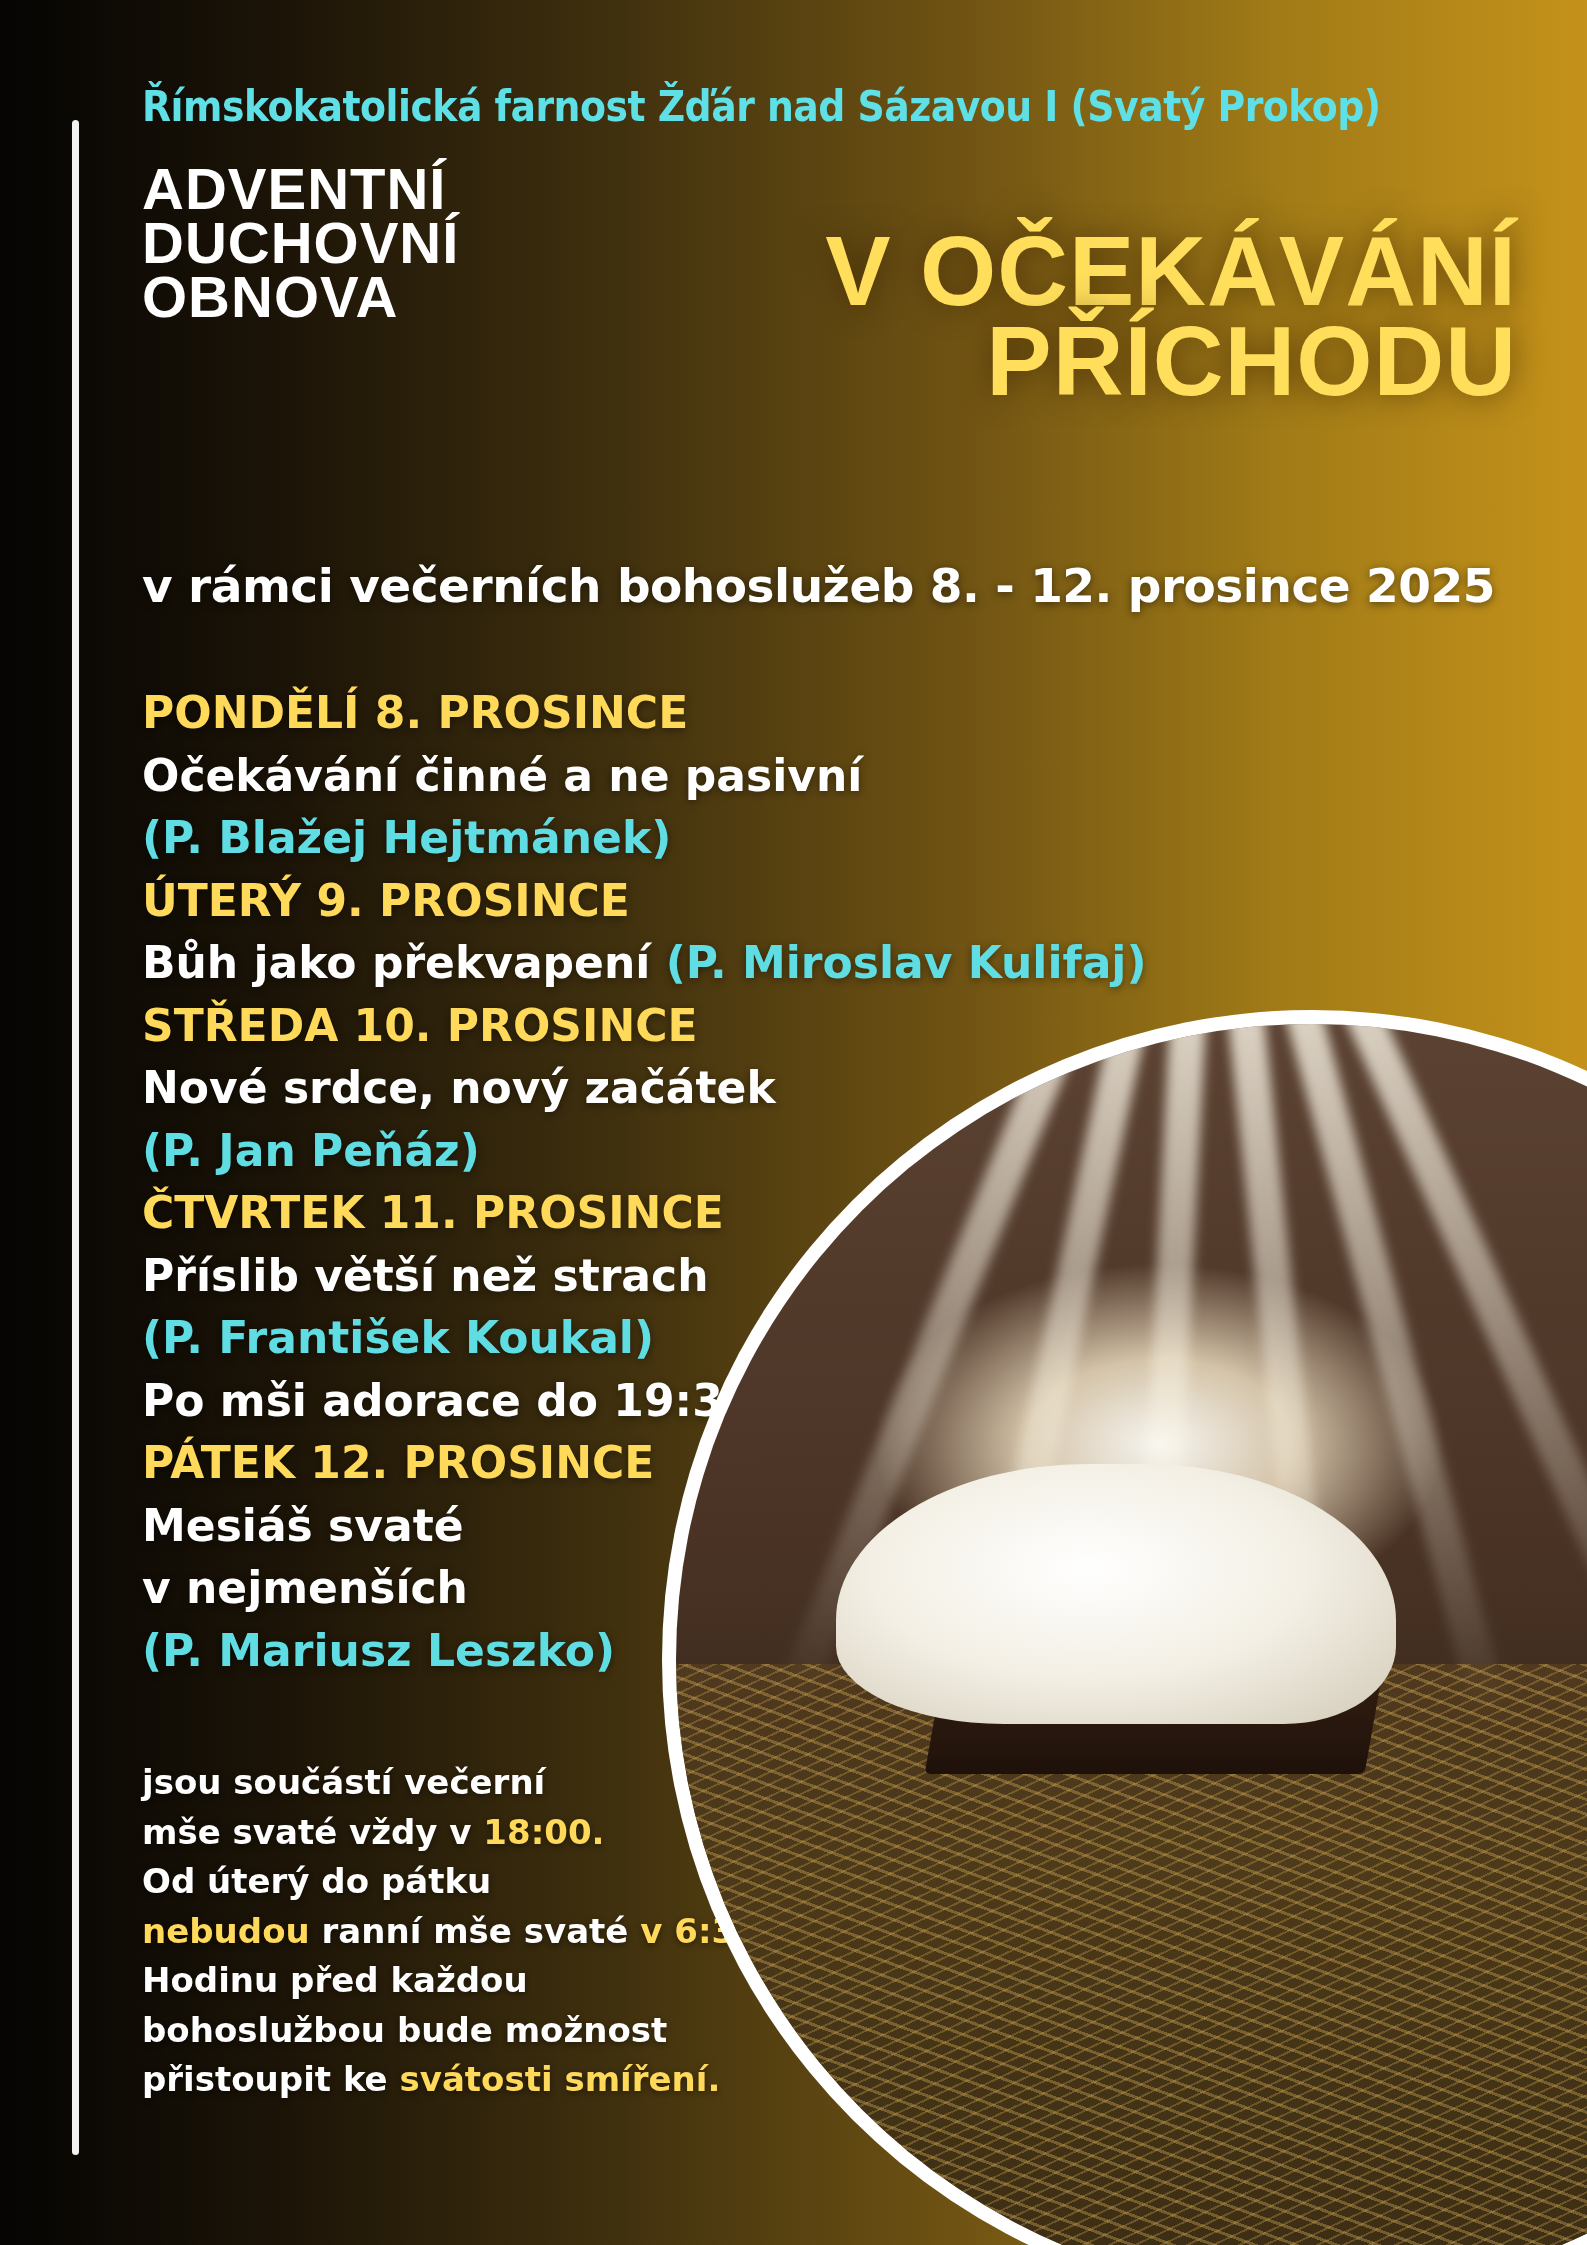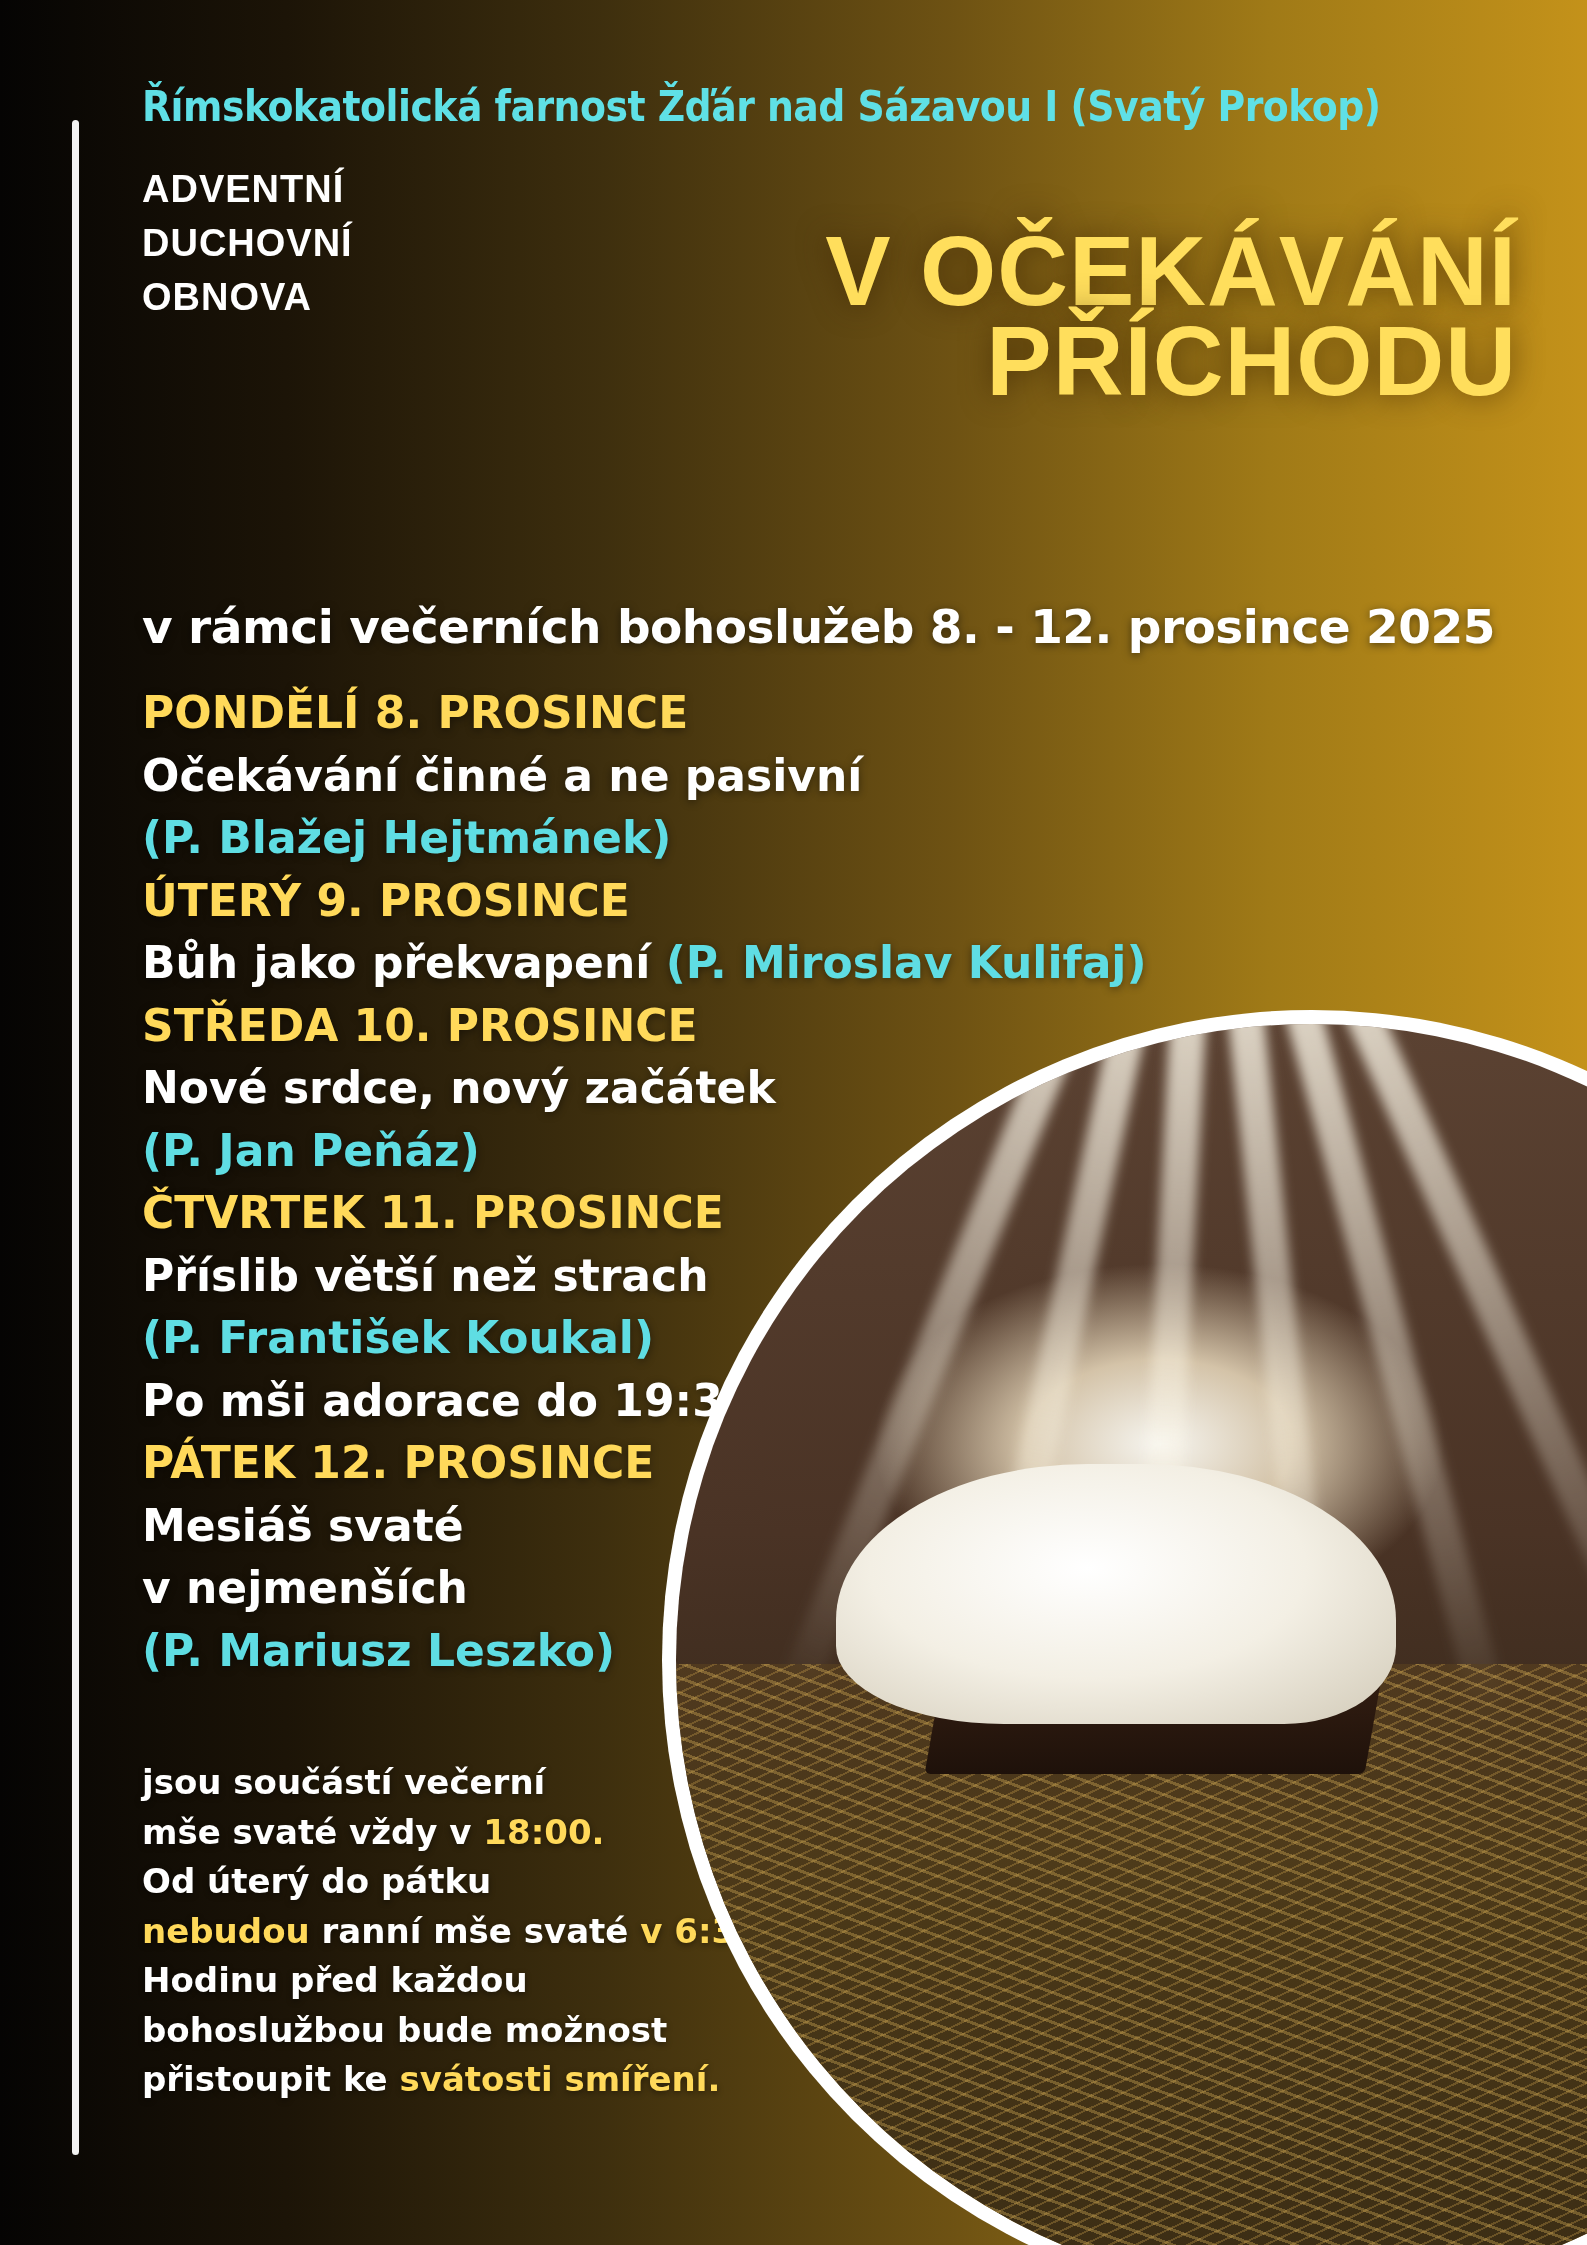--- a/index.html
+++ b/index.html
@@ -13,32 +13,32 @@
     background: #f2f2f2; border-radius: 4px;
   }
   .parish {
     position: absolute; left: 142px; top: 82px; font-size: 42px; font-weight: bold;
     color: #5fe0e6; letter-spacing: -0.5px; white-space: nowrap;
     font-family: "DejaVu Sans Condensed", "DejaVu Sans", sans-serif;
   }
   .subtitle {
     position: absolute; left: 142px; top: 162px; color: #ffffff;
     font-family: "Liberation Sans", sans-serif; font-weight: bold;
-    font-size: 38px; line-height: 54px; letter-spacing: 1px;
+    font-size: 58px; line-height: 54px; letter-spacing: 1px;
   }
   .subtitle div { display: block; }
   .main-title {
     position: absolute; right: 70px; top: 226px; text-align: right;
     color: #ffde5c; font-family: "Liberation Sans", sans-serif; font-weight: bold;
     font-size: 98px; line-height: 90px; letter-spacing: 1px;
     text-shadow: 0 0 30px rgba(60,35,0,0.7);
   }
   .main-title div { display: block; }
   .dates {
-    position: absolute; left: 142px; top: 599px; color: #ffffff; font-weight: bold;
+    position: absolute; left: 142px; top: 558px; color: #ffffff; font-weight: bold;
     font-size: 47px; white-space: nowrap; letter-spacing: -0.5px;
     text-shadow: 0 2px 8px rgba(0,0,0,0.5);
   }
   .schedule {
     position: absolute; left: 142px; top: 682px; font-weight: bold;
     font-size: 44px; line-height: 62.5px; white-space: nowrap; letter-spacing: 0px;
     text-shadow: 0 2px 8px rgba(0,0,0,0.45);
   }
   .day-head { color: #ffd95a; }
   .talk { color: #ffffff; }

